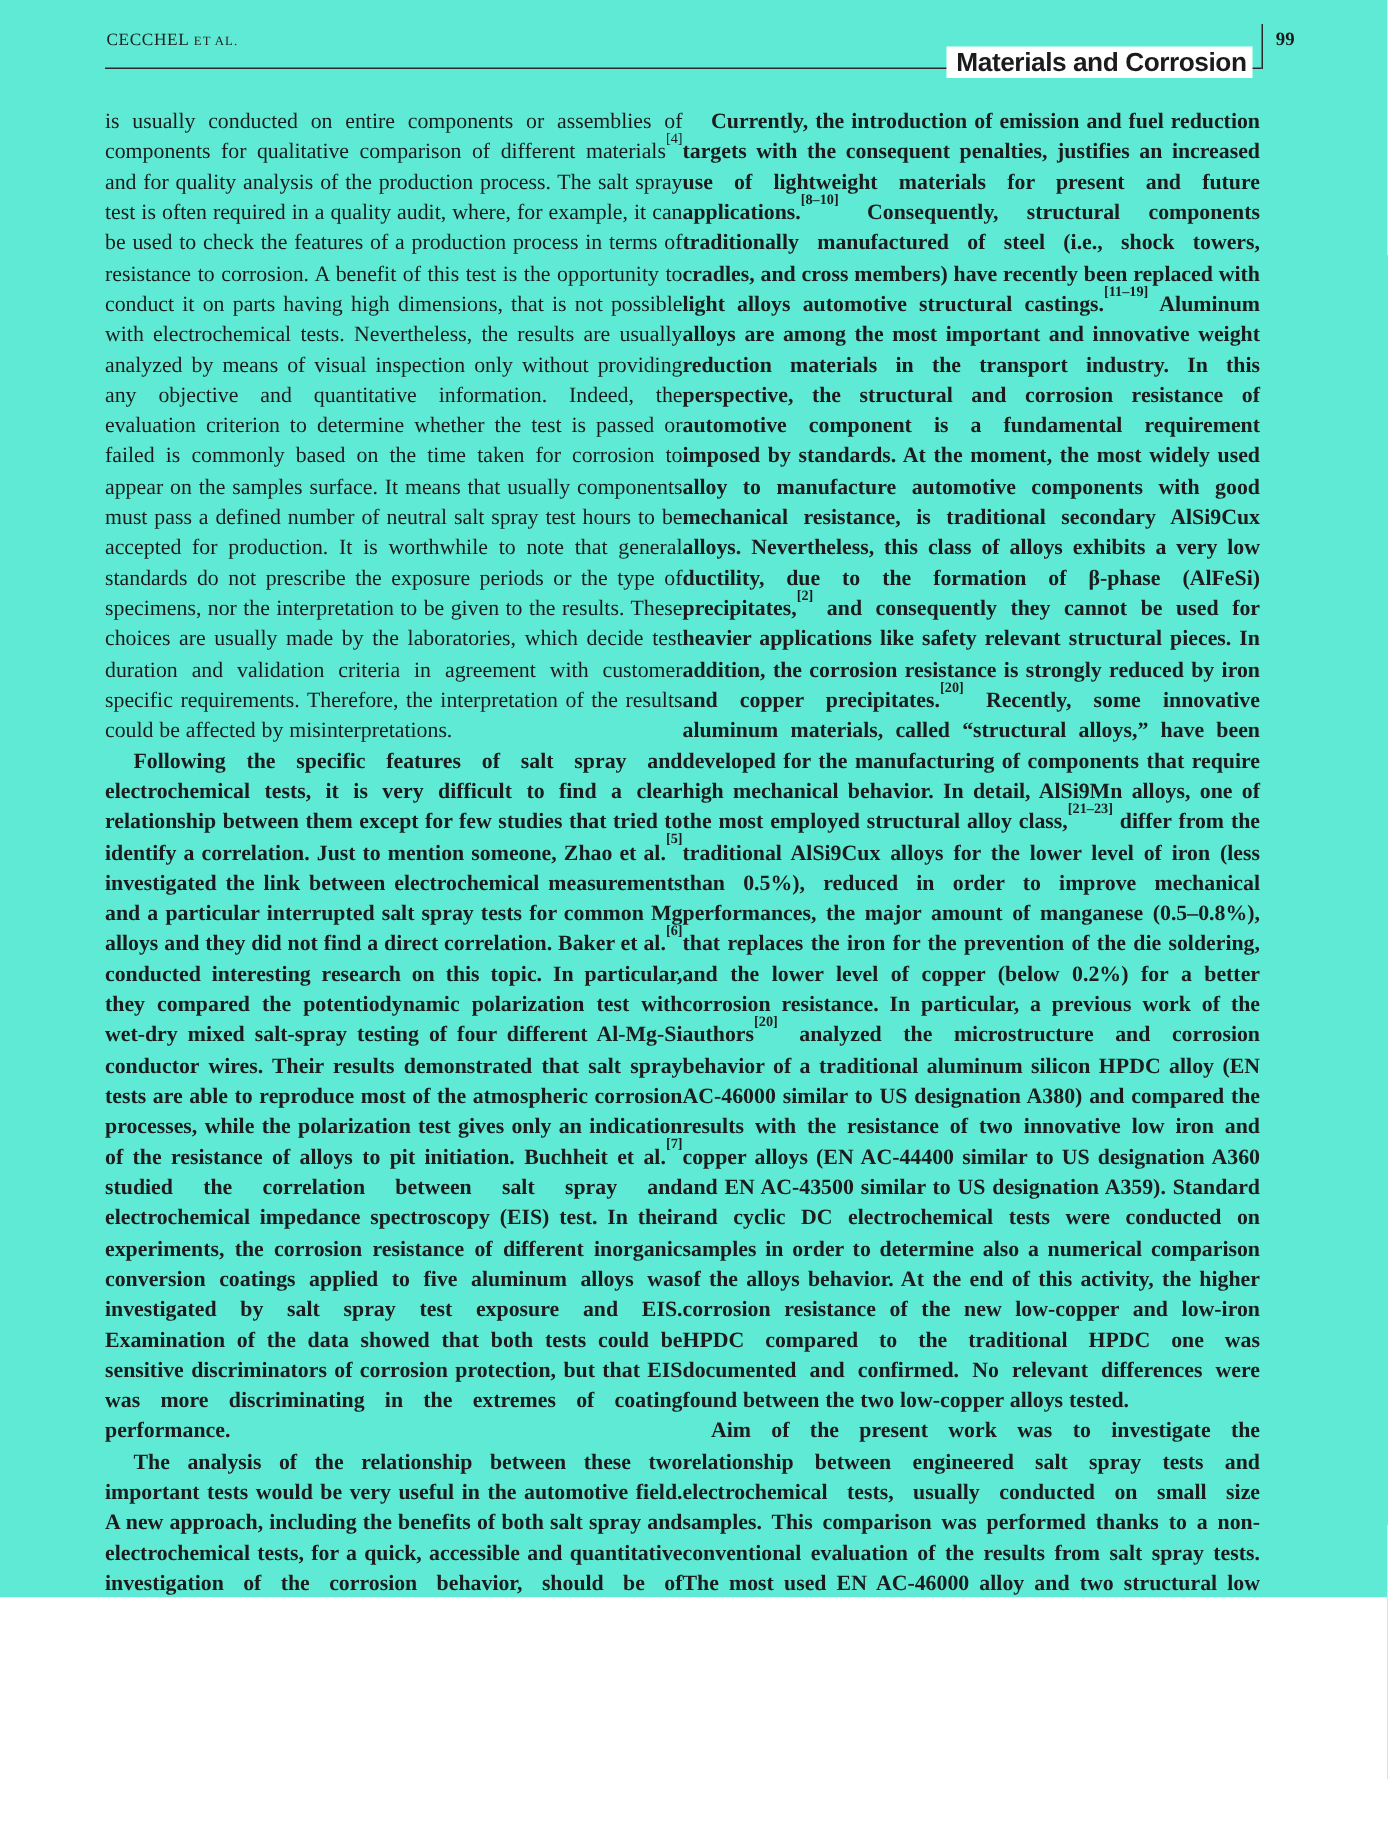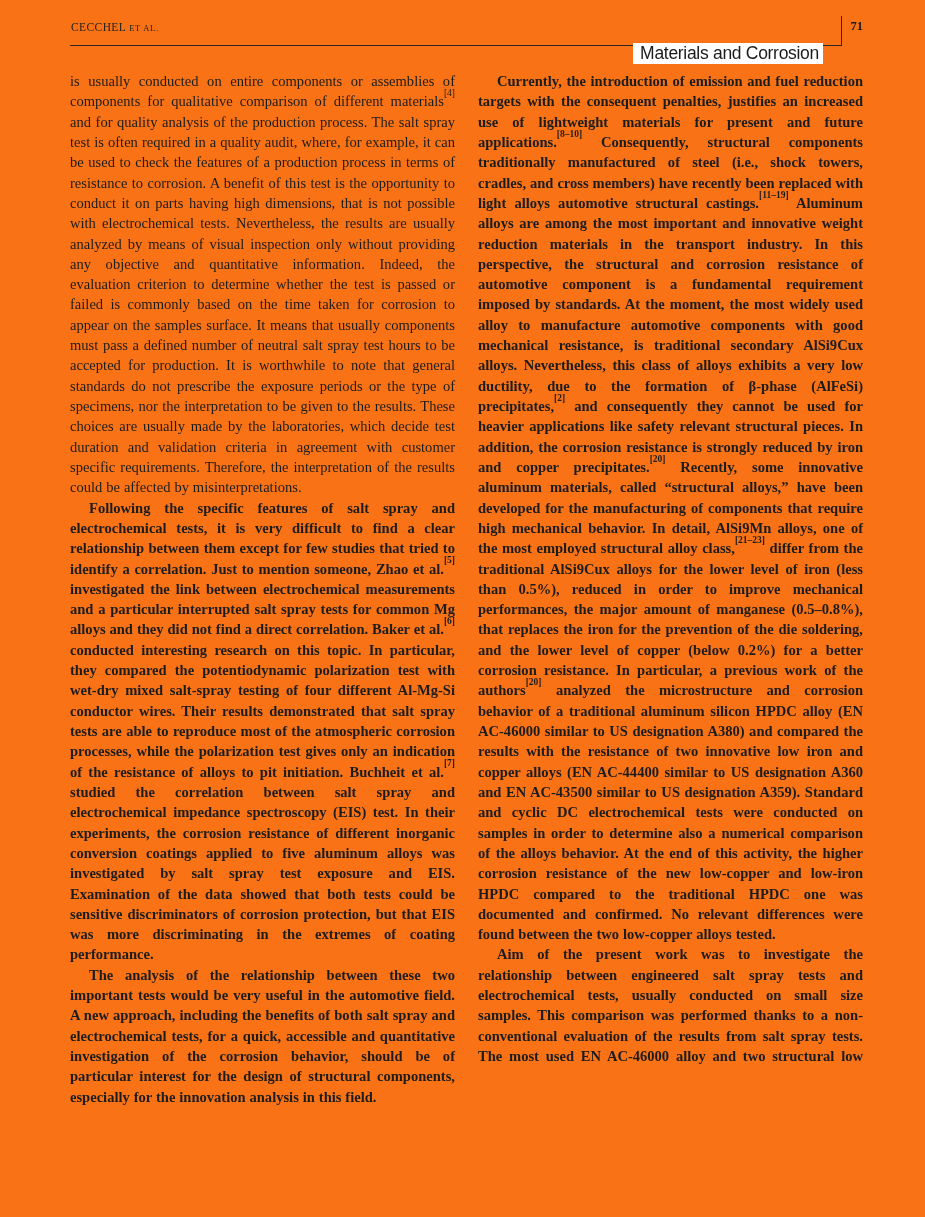--- a/index.html
+++ b/index.html
@@ -1,58 +1,58 @@
 <!DOCTYPE html>
 <html lang="en"><head>
 <meta charset="utf-8">
 <style>
   html, body { margin: 0; padding: 0; background: #ffffff; }
   .page {
     position: relative;
     width: 925px;
-    height: 1217px;
-    background: #f97316;
+    height: 1065px;
+    background: #5eead4;
     overflow: hidden;
     font-family: "Liberation Serif", "DejaVu Serif", serif;
     color: #1c1c1c;
     -webkit-font-smoothing: antialiased;
   }
 
   
   .hdr { position: absolute; left: 70px; top: 0; width: 793px; height: 72px; }
   .authors {
     position: absolute; left: 1px; top: 21px;
     font-size: 11.5px; letter-spacing: 0.4px; color: #222;
     white-space: nowrap;
   }
   .authors .etal { font-size: 8.5px; letter-spacing: 0.7px; margin-left: 3px; }
   .hdr-rule {
     position: absolute; left: 0; right: 22px; top: 45px;
     border-top: 1.7px solid #2a2a2a; height: 0;
   }
   .journal {
-    position: absolute; right: 28px; top: 31px; margin: 12px;
+    position: absolute; right: 28px; top: 31px; margin: 0;
     background: #ffffff; padding: 0 4px 0 7px; z-index: 2;
     font-family: "Liberation Sans", sans-serif;
-    font-weight: 400; font-size: 17.5px; line-height: 21px;
+    font-weight: 700; font-size: 17.5px; line-height: 21px;
     letter-spacing: -0.3px; color: #1b1b1b; white-space: nowrap;
   }
   .vbar {
     position: absolute; right: 21px; top: 16px; height: 30px; width: 0;
     border-left: 1.7px solid #2a2a2a; z-index: 3;
   }
   .pagenum {
     position: absolute; right: 0; top: 19px;
     font-weight: 700; font-size: 12.5px; color: #1b1b1b;
   }
 
   
   .cols {
     position: absolute; left: 70px; top: 71px; width: 793px;
-    display: flex; gap: 23px;
+    display: flex; 
   }
   .col { flex: 0 0 385px; width: 385px; }
   p.para {
     margin: 0;
     text-align: justify;
     hyphens: auto;
     -webkit-hyphens: auto;
     font-size: 14.55px;
     line-height: 20.32px;
     word-spacing: 0.02em;
@@ -69,21 +69,21 @@
 
 <div class="page">
 
   <div class="hdr">
     <div class="authors">
       <span>CECCHEL</span><span class="etal">ET AL.</span>
     </div>
     <div class="hdr-rule"></div>
     <h1 class="journal">Materials and Corrosion</h1>
     <div class="vbar"></div>
-    <div class="pagenum">71</div>
+    <div class="pagenum">99</div>
   </div>
 
   <div class="cols">
     <section class="col" id="col-left">
         <p class="para">is usually conducted on entire components or assemblies of components for qualitative comparison of different materials<sup class="cite">[4]</sup> and for quality analysis of the production process. The salt spray test is often required in a quality audit, where, for example, it can be used to check the features of a production process in terms of resistance to corrosion. A benefit of this test is the opportunity to conduct it on parts having high dimensions, that is not possible with electrochemical tests. Nevertheless, the results are usually analyzed by means of visual inspection only without providing any objective and quantitative information. Indeed, the evaluation criterion to determine whether the test is passed or failed is commonly based on the time taken for corrosion to appear on the samples surface. It means that usually components must pass a defined number of neutral salt spray test hours to be accepted for production. It is worthwhile to note that general standards do not prescribe the exposure periods or the type of specimens, nor the interpretation to be given to the results. These choices are usually made by the laboratories, which decide test duration and validation criteria in agreement with customer specific requirements. Therefore, the interpretation of the results could be affected by misinterpretations.</p>
         <p class="para indent">Following the specific features of salt spray and electrochemical tests, it is very difficult to find a clear relationship between them except for few studies that tried to identify a correlation. Just to mention someone, Zhao et al.<sup class="cite">[5]</sup> investigated the link between electrochemical measurements and a particular interrupted salt spray tests for common Mg alloys and they did not find a direct correlation. Baker et al.<sup class="cite">[6]</sup> conducted interesting research on this topic. In particular, they compared the potentiodynamic polarization test with wet-dry mixed salt-spray testing of four different Al-Mg-Si conductor wires. Their results demonstrated that salt spray tests are able to reproduce most of the atmospheric corrosion processes, while the polarization test gives only an indication of the resistance of alloys to pit initiation. Buchheit et al.<sup class="cite">[7]</sup> studied the correlation between salt spray and electrochemical impedance spectroscopy (EIS) test. In their experiments, the corrosion resistance of different inorganic conversion coatings applied to five aluminum alloys was investigated by salt spray test exposure and EIS. Examination of the data showed that both tests could be sensitive discriminators of corrosion protection, but that EIS was more discriminating in the extremes of coating performance.</p>
         <p class="para indent">The analysis of the relationship between these two important tests would be very useful in the automotive field. A new approach, including the benefits of both salt spray and electrochemical tests, for a quick, accessible and quantitative investigation of the corrosion behavior, should be of particular interest for the design of structural components, especially for the innovation analysis in this field.</p>
       </section>
     <section class="col" id="col-right">
         <p class="para indent">Currently, the introduction of emission and fuel reduction targets with the consequent penalties, justifies an increased use of lightweight materials for present and future applications.<sup class="cite">[8–10]</sup> Consequently, structural components traditionally manufactured of steel (i.e., shock towers, cradles, and cross members) have recently been replaced with light alloys automotive structural castings.<sup class="cite">[11–19]</sup> Aluminum alloys are among the most important and innovative weight reduction materials in the transport industry. In this perspective, the structural and corrosion resistance of automotive component is a fundamental requirement imposed by standards. At the moment, the most widely used alloy to manufacture automotive components with good mechanical resistance, is traditional secondary AlSi9Cux alloys. Nevertheless, this class of alloys exhibits a very low ductility, due to the formation of β-phase (AlFeSi) precipitates,<sup class="cite">[2]</sup> and consequently they cannot be used for heavier applications like safety relevant structural pieces. In addition, the corrosion resistance is strongly reduced by iron and copper precipitates.<sup class="cite">[20]</sup> Recently, some innovative aluminum materials, called “structural alloys,” have been developed for the manufacturing of components that require high mechanical behavior. In detail, AlSi9Mn alloys, one of the most employed structural alloy class,<sup class="cite">[21–23]</sup> differ from the traditional AlSi9Cux alloys for the lower level of iron (less than 0.5%), reduced in order to improve mechanical performances, the major amount of manganese (0.5–0.8%), that replaces the iron for the prevention of the die soldering, and the lower level of copper (below 0.2%) for a better corrosion resistance. In particular, a previous work of the authors<sup class="cite">[20]</sup> analyzed the microstructure and corrosion behavior of a traditional aluminum silicon HPDC alloy (EN AC-46000 similar to US designation A380) and compared the results with the resistance of two innovative low iron and copper alloys (EN AC-44400 similar to US designation A360 and EN AC-43500 similar to US designation A359). Standard and cyclic DC electrochemical tests were conducted on samples in order to determine also a numerical comparison of the alloys behavior. At the end of this activity, the higher corrosion resistance of the new low-copper and low-iron HPDC compared to the traditional HPDC one was documented and confirmed. No relevant differences were found between the two low-copper alloys tested.</p>

